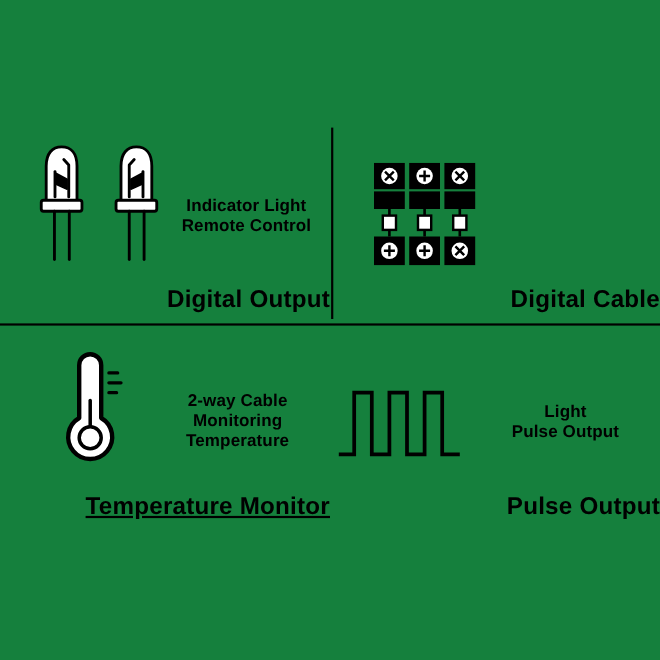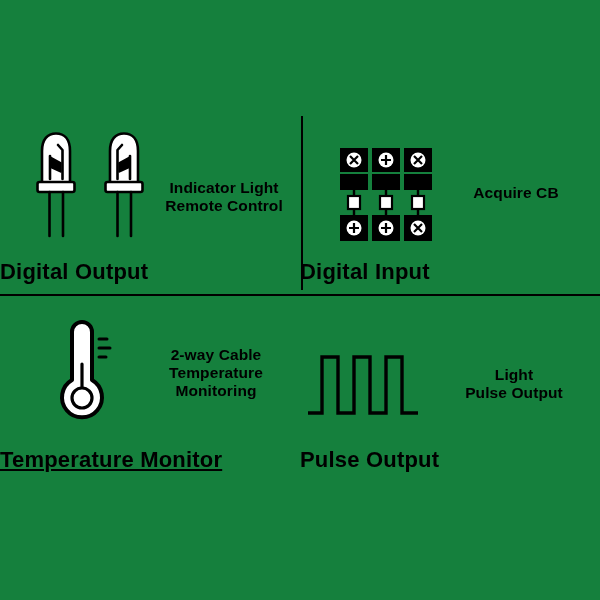--- a/index.html
+++ b/index.html
@@ -4,21 +4,21 @@
 <style>
   * { margin:0; padding:0; box-sizing:border-box; }
   html,body { background:#ffffff; }
   body { font-family:"Liberation Sans", sans-serif; color:#000; }
   .canvas { position:relative; width:600px; height:600px; background:#15803d; overflow:hidden; }
   .divider { position:absolute; background:#000; }
   .icon-wrap { position:absolute; }
   .icon-row { display:flex; gap:8px; }
   .caption { position:absolute; font-weight:bold; font-size:15.5px; line-height:18px; text-align:center; letter-spacing:0.1px; }
   .caption span { display:block; }
-  .title { position:absolute; width:300px; font-weight:bold; font-size:22px; text-align:left; letter-spacing:0.2px; }
+  .title { position:absolute; width:300px; font-weight:bold; font-size:22px; text-align:right; letter-spacing:0.2px; }
   svg { display:block; }
 </style>
 </head>
 <body>
 
 <div class="canvas">
 
   <div class="divider" style="left:0;top:294px;width:600px;height:2px;"></div>
   <div class="divider" style="left:301px;top:116px;width:2px;height:174px;"></div>
 
@@ -83,38 +83,37 @@
         <path d="M76 8 L84 16 M84 8 L76 16" stroke="#000" stroke-width="2.2" fill="none"></path>
         <rect x="66" y="26" width="28" height="16" fill="#000"></rect>
         <path d="M80 42 V48 M80 61 V67" stroke="#000" stroke-width="2.4" fill="none"></path>
         <rect x="74" y="48" width="12" height="13" fill="#fff" stroke="#000" stroke-width="2.2"></rect>
         <rect x="66" y="67" width="28" height="26" fill="#000"></rect>
         <circle cx="80" cy="80" r="7.5" fill="#fff"></circle>
         <path d="M76 76 L84 84 M84 76 L76 84" stroke="#000" stroke-width="2.2" fill="none"></path>
       </svg>
     </div>
     <div class="caption" style="left:448px;top:184px;width:136px;">
-      <span>Acquire CB</span>
     </div>
-    <div class="title" style="left:300px;top:259px;">Digital Input</div>
+    <div class="title" style="left:300px;top:259px;">Digital Cable</div>
   </section>
 
   <section>
     <div class="icon-wrap" style="left:48px;top:316px;">
       <svg width="68" height="114" viewBox="0 0 68 114">
         <path d="M24 64 V16 a10 10 0 0 1 20 0 V64 a20 20 0 1 1 -20 0 Z" fill="#ffffff" stroke="#000" stroke-width="4" stroke-linejoin="round"></path>
         <circle cx="34" cy="82" r="10" fill="none" stroke="#000" stroke-width="3.2"></circle>
         <path d="M34 48 V71" stroke="#000" stroke-width="3.2" stroke-linecap="round" fill="none"></path>
         <path d="M51 23 H59 M51 32 H62 M51 41 H58" stroke="#000" stroke-width="3" stroke-linecap="round" fill="none"></path>
       </svg>
     </div>
-    <div class="caption" style="left:148px;top:346px;width:136px;">
+    <div class="caption" style="left:148px;top:356px;width:136px;">
       <span>2-way Cable</span>
+      <span>Monitoring</span>
       <span>Temperature</span>
-      <span>Monitoring</span>
     </div>
     <div class="title" style="left:0;top:447px;text-decoration:underline;">Temperature Monitor</div>
   </section>
 
   <section>
     <div class="icon-wrap" style="left:306px;top:351px;">
       <svg width="116" height="66" viewBox="0 0 116 66">
         <polyline points="2,62 16,62 16,6 32,6 32,62 48,62 48,6 64,6 64,62 80,62 80,6 96,6 96,62 112,62" fill="none" stroke="#000" stroke-width="3.4" stroke-linejoin="miter"></polyline>
       </svg>
     </div>

